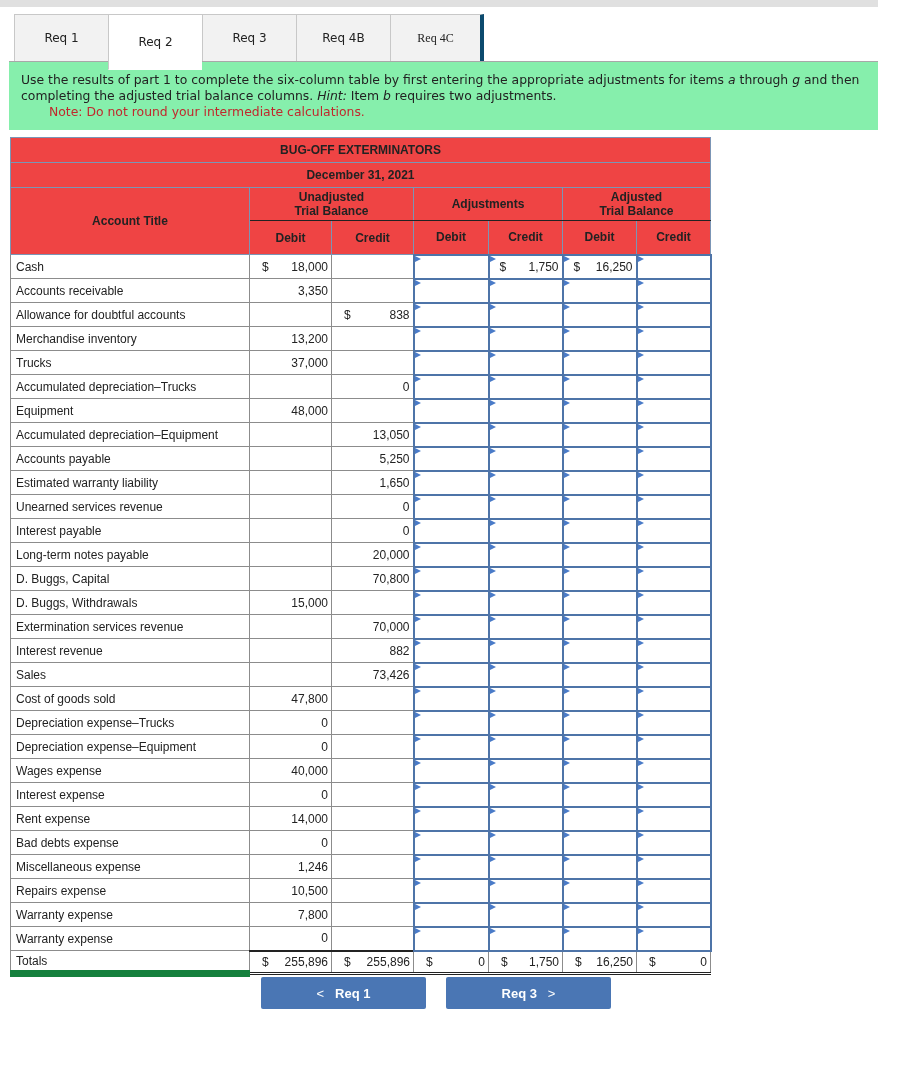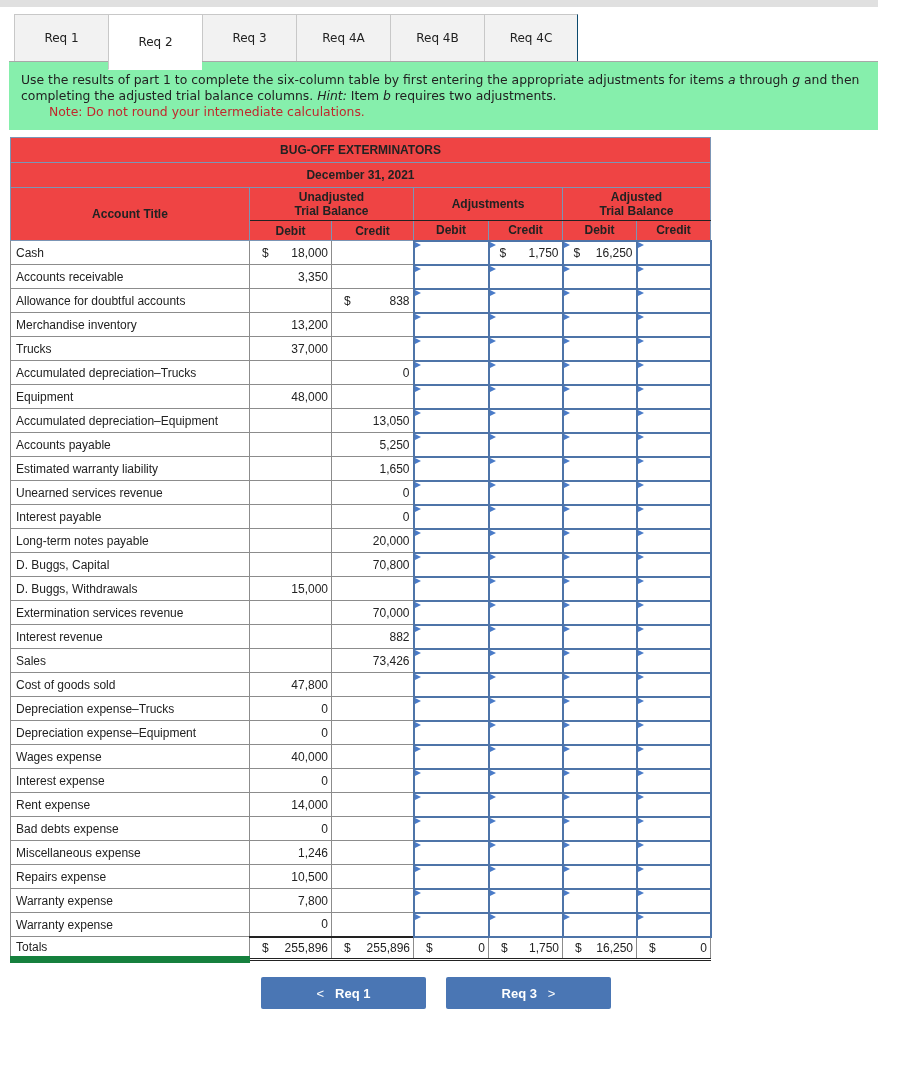--- a/index.html
+++ b/index.html
@@ -1,28 +1,28 @@
 <!DOCTYPE html>
 <html><head>
 <meta charset="utf-8">
 <style>
   * { box-sizing: border-box; }
   body { margin: 0; width: 902px; height: 1092px; background: #fff; font-family: "Liberation Sans", sans-serif; position: relative; overflow: hidden; }
   .topbar { position: absolute; left: 0; top: 0; width: 878px; height: 7px; background: #e0e0e0; }
   .tabs { position: absolute; left: 14px; top: 14px; height: 48px; display: flex; }
   .tab { width: 94px; height: 48px; background: #f2f2f2; border: 1px solid #c8c8c8; border-right: none; display: flex; align-items: center; justify-content: center; font-family: "DejaVu Sans", sans-serif; font-size: 12px; color: #222; cursor: pointer; }
-  .tab:last-child { border-right: 1px solid #0c4a6e; }
+  .tab:last-child { border-right: 4px solid #0c4a6e; font-family: Liberation Serif, serif; }
   .tab.active { background: #fff; border-bottom: 1px solid #fff; height: 56px; position: relative; z-index: 2; }
   .instr { position: absolute; left: 9px; top: 61px; width: 869px; height: 69px; background: #86efac; border-top: 1px solid #a8a8a8; padding: 10px 0 0 12px; font-family: "DejaVu Sans", sans-serif; font-size: 12.4px; line-height: 16px; color: #222; }
   .instr .note { color: #c0282d; margin-left: 28px; }
   .tbl { position: absolute; left: 10px; top: 137px; border-collapse: collapse; font-size: 12px; color: #222; }
   .tbl td, .tbl th { padding: 0; height: 24px; }
   .hdr th { background: #ef4444; border: 1px solid #7b95b5; font-weight: bold; font-size: 12px; color: #222; }
   .tbl .title-row th { height: 25px; }
-  .tbl .sub th { height: 20px; }
+  .tbl .sub th { height: 34px; }
   .acct { width: 239px; border: 1px solid #8c8c8c; padding-left: 5px !important; text-align: left; }
   .num { border: 1px solid #8c8c8c; text-align: right; padding-right: 3px !important; position: relative; }
   .w82 { width: 82px; } .w75 { width: 75px; } .w74 { width: 74px; }
   .cur { float: left; padding-left: 12px; }
   .inp { border: 2px solid #4e74a8; background: #fff; position: relative; text-align: right; padding-right: 3px !important; }
   .inp::before { content: ""; position: absolute; left: 0; top: 0; border-left: 6px solid #4a7bc8; border-top: 3px solid transparent; border-bottom: 3px solid transparent; }
   .inp .cur { padding-left: 10px; }
   .totals td { border-top: 2px solid #222; border-bottom: 3px double #222; border-left: 1px solid #8c8c8c; border-right: 1px solid #8c8c8c; height: 23px; }
   .totals td.acct { border-top: 1px solid #8c8c8c; border-bottom: 7px solid #15803d; }
   .navbtn { position: absolute; top: 977px; width: 165px; height: 32px; background: #4a76b4; color: #fff; font-weight: bold; font-size: 13px; display: flex; align-items: center; justify-content: center; border-radius: 2px; cursor: pointer; }
@@ -30,21 +30,20 @@
 </style>
 </head>
 <body>
 
 <div class="topbar"></div>
 
 <div class="tabs" id="tabs">
     <div class="tab">Req 1</div>
     <div class="tab active">Req 2</div>
     <div class="tab">Req 3</div>
-    <div class="tab">Req 4A</div>
     <div class="tab">Req 4B</div>
     <div class="tab">Req 4C</div>
   </div>
 
 <div class="instr">
   <span><span>Use the results of part 1 to complete the six-column table by first entering the appropriate adjustments for items </span><i>a</i><span> through </span><i>g</i><span> and then completing the adjusted trial balance columns. </span><i>Hint:</i><span> Item </span><i>b</i><span> requires two adjustments.</span></span><br>
   <span class="note">Note: Do not round your intermediate calculations.</span>
 </div>
 
 <table class="tbl">

